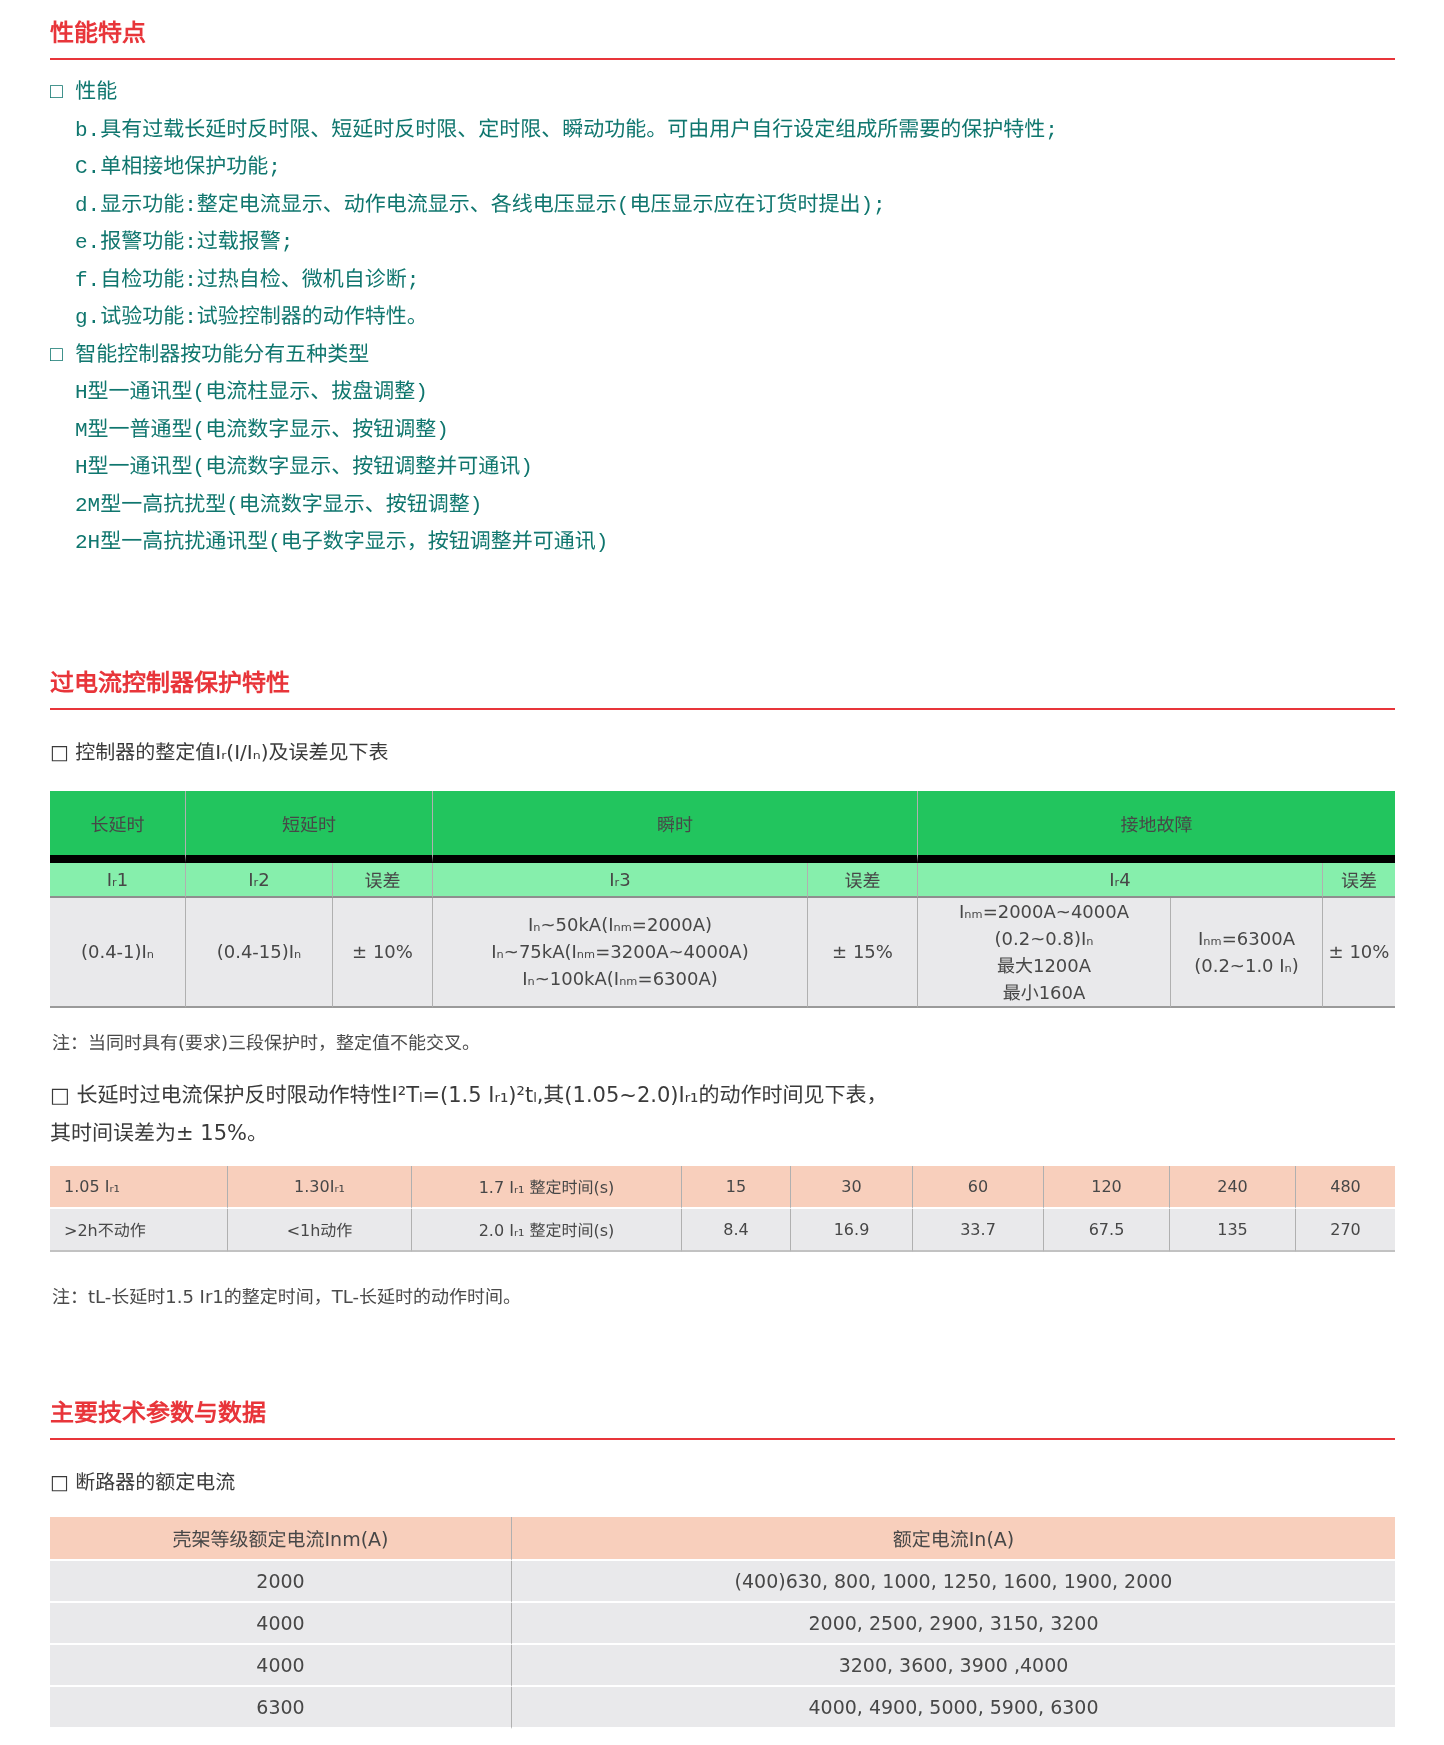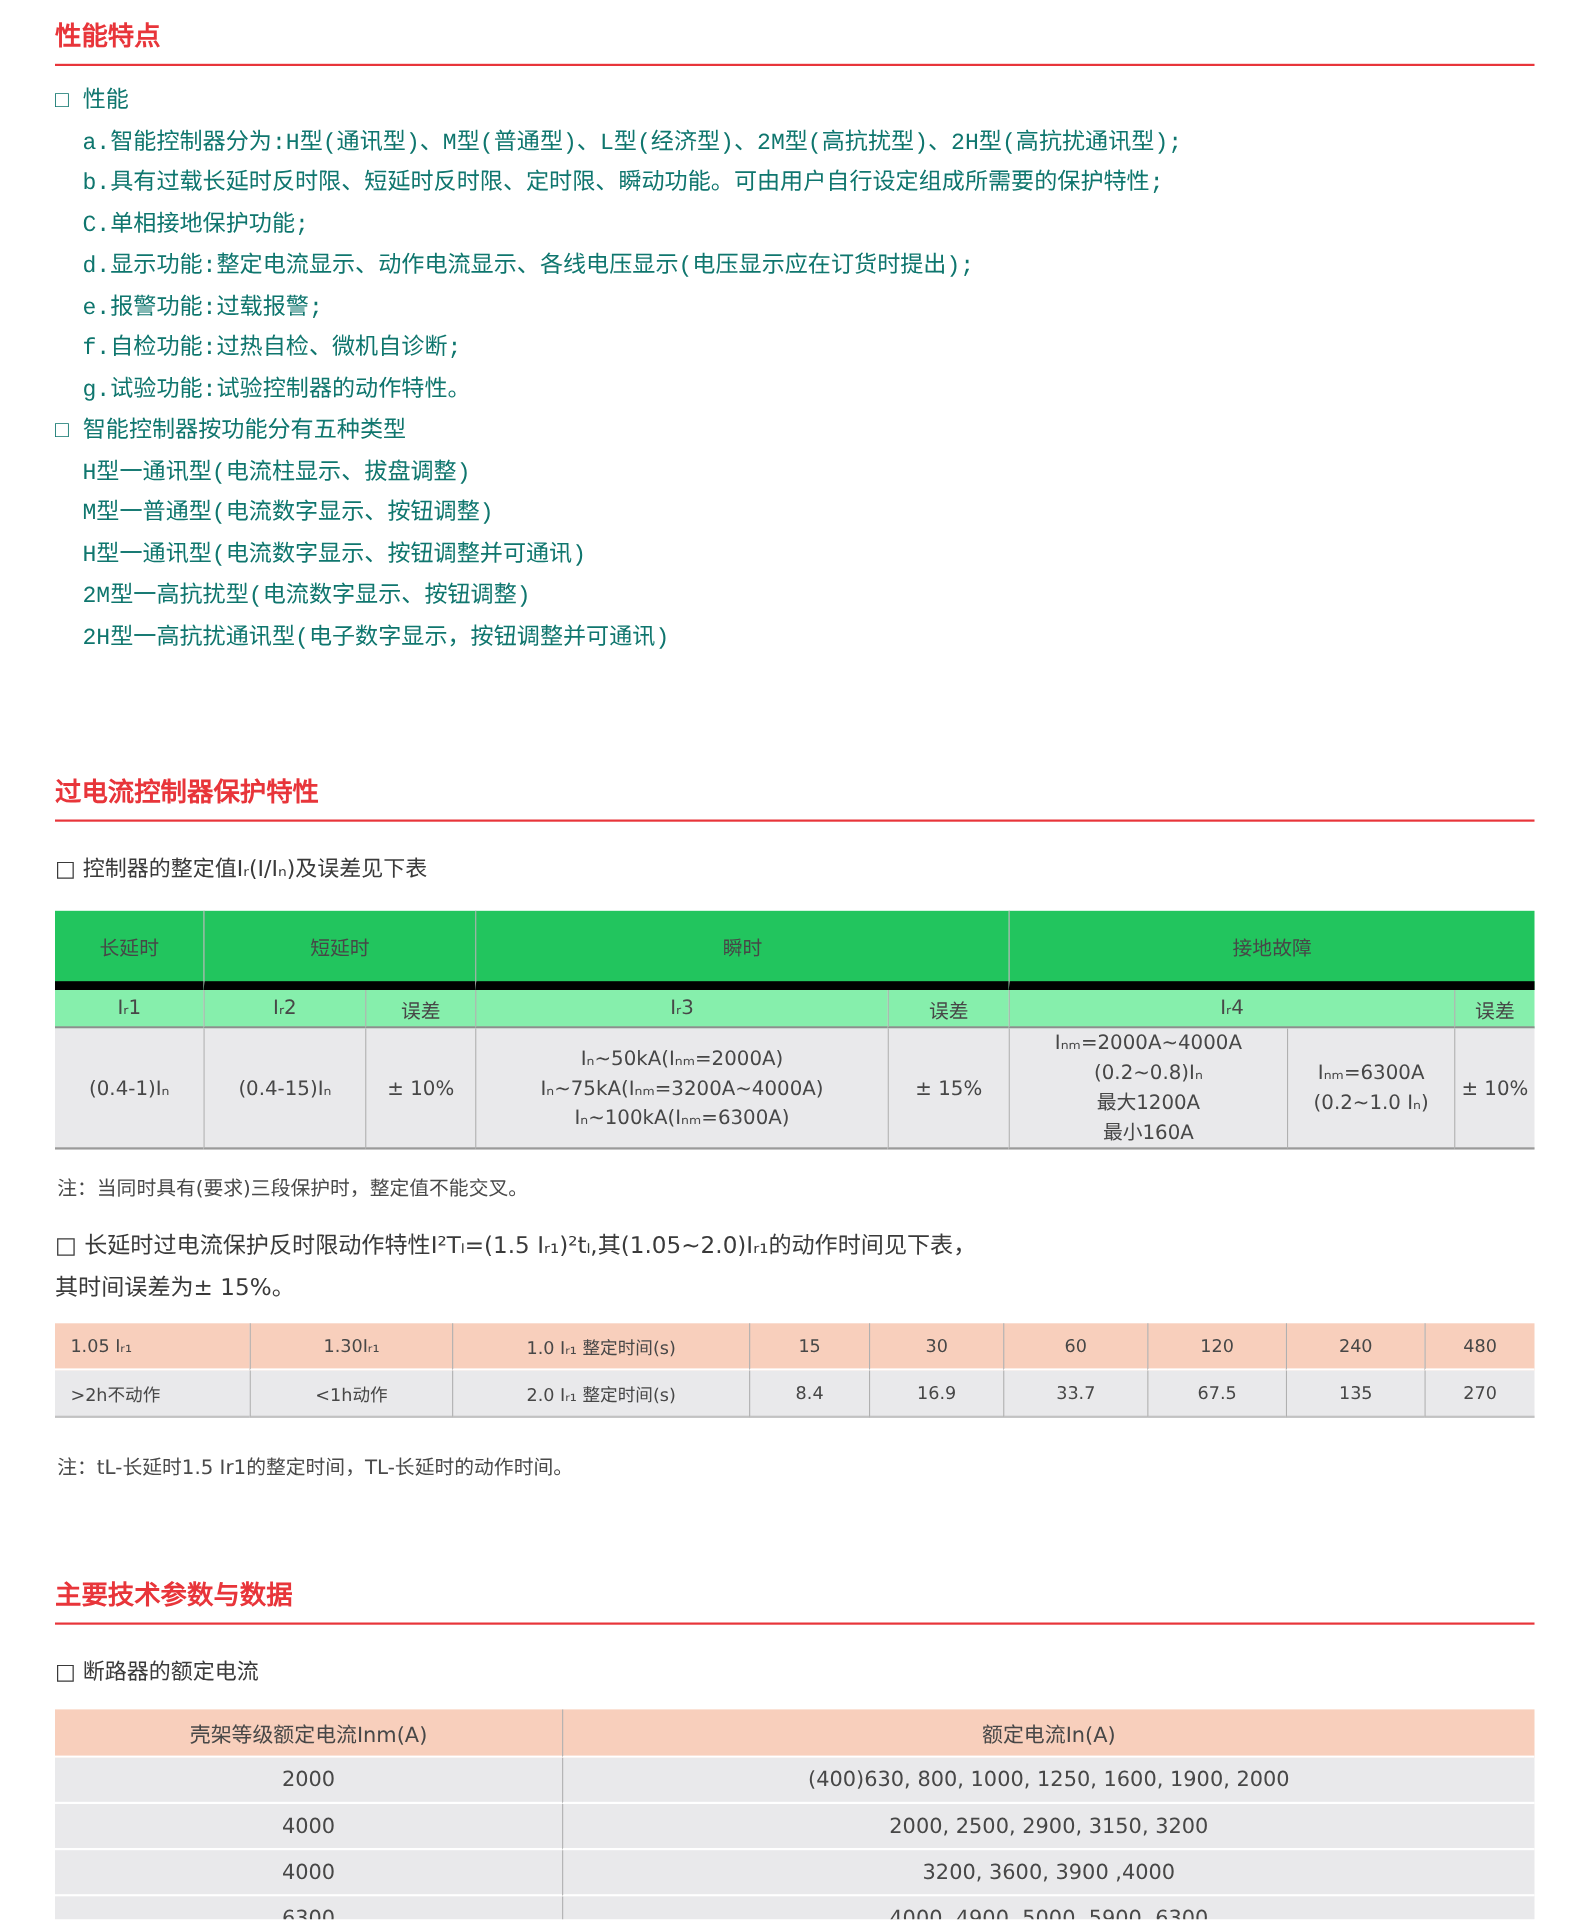--- a/index.html
+++ b/index.html
@@ -49,21 +49,20 @@
 </head>
 <body>
 
 <div class="page">
 
   <section>
     <h2 class="sec-title">性能特点</h2>
     <div class="rule"></div>
     <div class="features">
       <div class="fline">□ 性能</div>
-      <div class="fline li1">a.智能控制器分为:H型(通讯型)、M型(普通型)、L型(经济型)、2M型(高抗扰型)、2H型(高抗扰通讯型);</div>
       <div class="fline li1">b.具有过载长延时反时限、短延时反时限、定时限、瞬动功能。可由用户自行设定组成所需要的保护特性;</div>
       <div class="fline li1">C.单相接地保护功能;</div>
       <div class="fline li1">d.显示功能:整定电流显示、动作电流显示、各线电压显示(电压显示应在订货时提出);</div>
       <div class="fline li1">e.报警功能:过载报警;</div>
       <div class="fline li1">f.自检功能:过热自检、微机自诊断;</div>
       <div class="fline li1">g.试验功能:试验控制器的动作特性。</div>
       <div class="fline">□ 智能控制器按功能分有五种类型</div>
       <div class="fline li1">H型一通讯型(电流柱显示、拔盘调整)</div>
       <div class="fline li1">M型一普通型(电流数字显示、按钮调整)</div>
       <div class="fline li1">H型一通讯型(电流数字显示、按钮调整并可通讯)</div>
@@ -145,21 +144,21 @@
           <col style="width:122px">
           <col style="width:131px">
         <col style="width:126px">
           <col style="width:126px">
           <col style="width:100px">
       </colgroup>
       <tbody>
         <tr class="r1">
           <td class="cell-left">1.05 Iᵣ₁</td>
           <td>1.30Iᵣ₁</td>
-          <td>1.0 Iᵣ₁ 整定时间(s)</td>
+          <td>1.7 Iᵣ₁ 整定时间(s)</td>
           <td>15</td>
           <td>30</td>
           <td>60</td>
           <td>120</td>
           <td>240</td>
           <td>480</td>
         </tr>
         <tr class="r2">
           <td class="cell-left">&gt;2h不动作</td>
           <td>&lt;1h动作</td>

